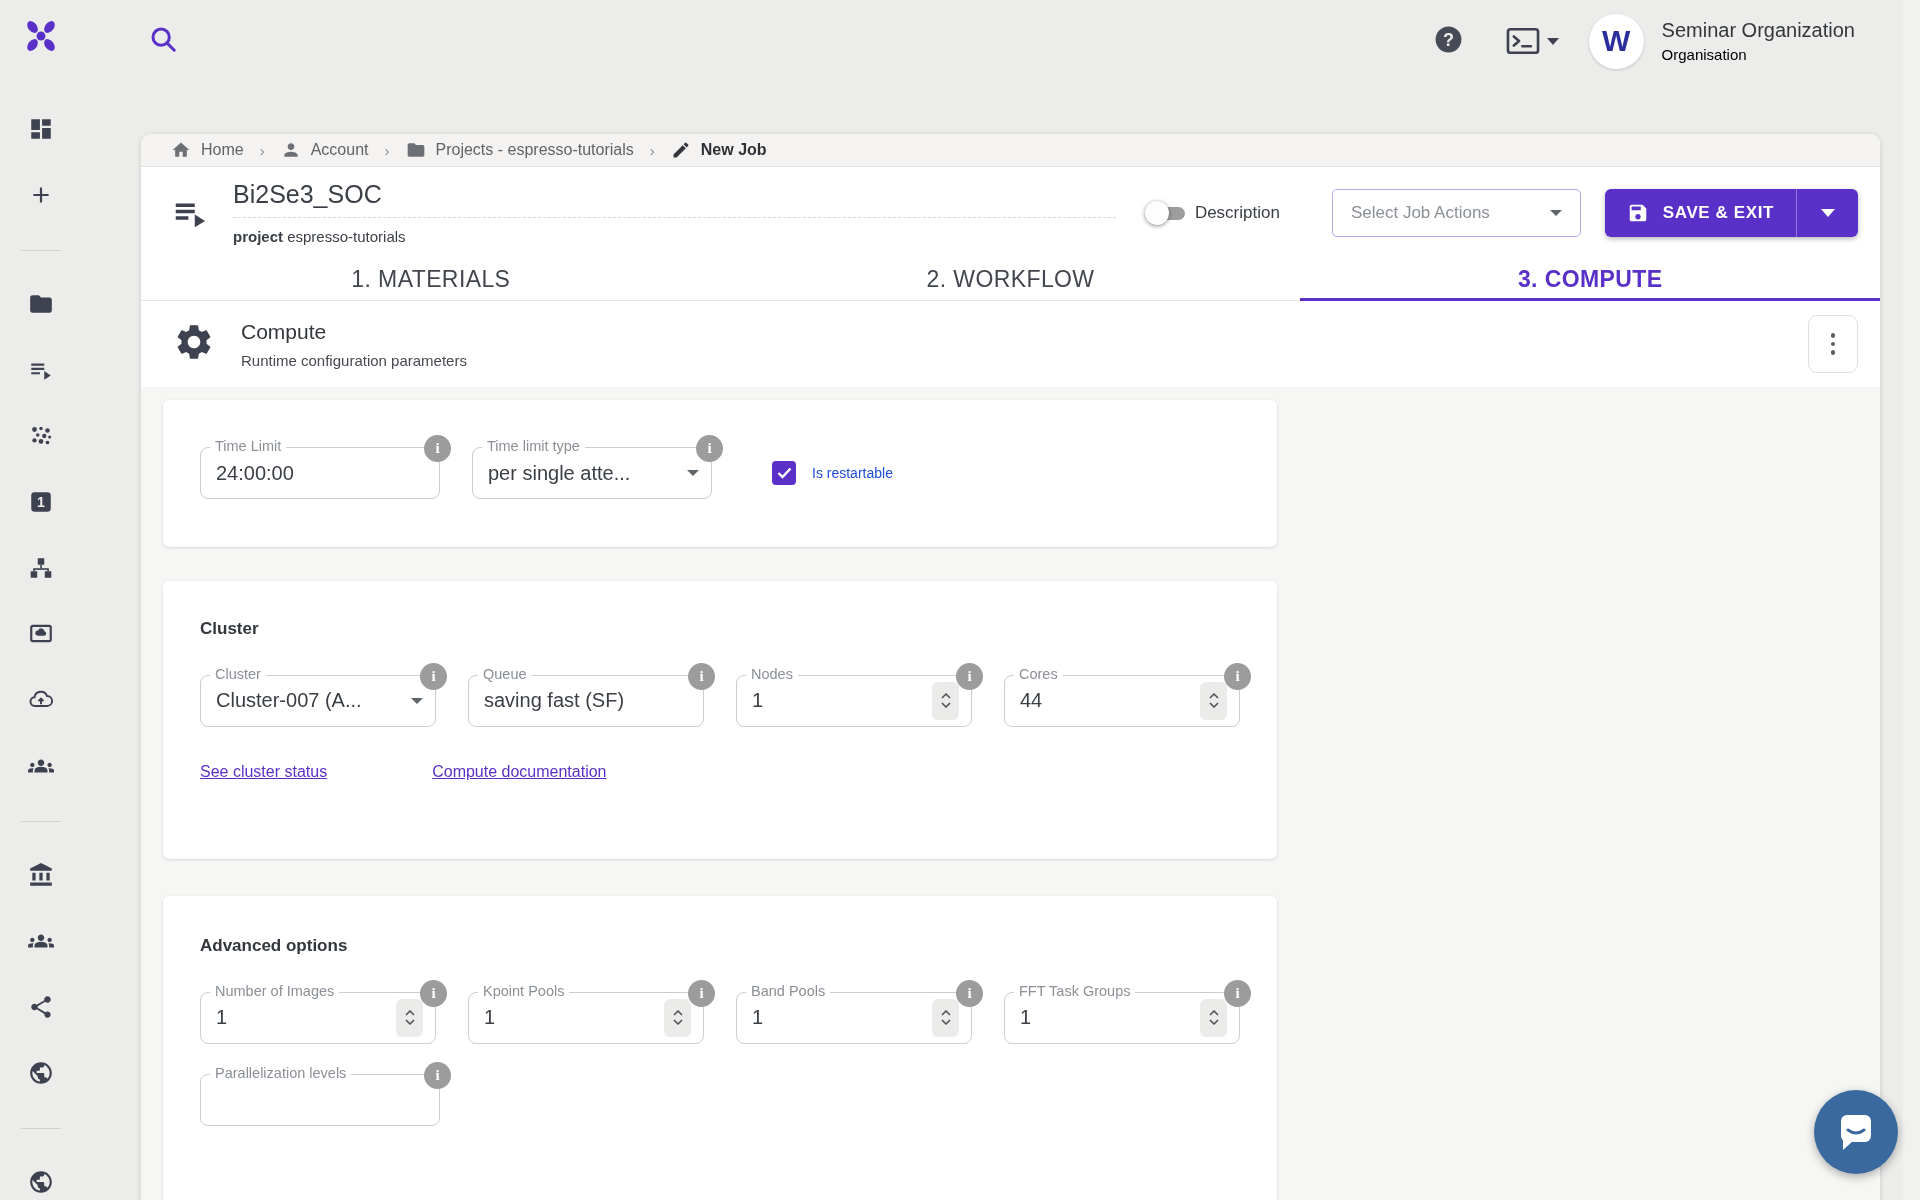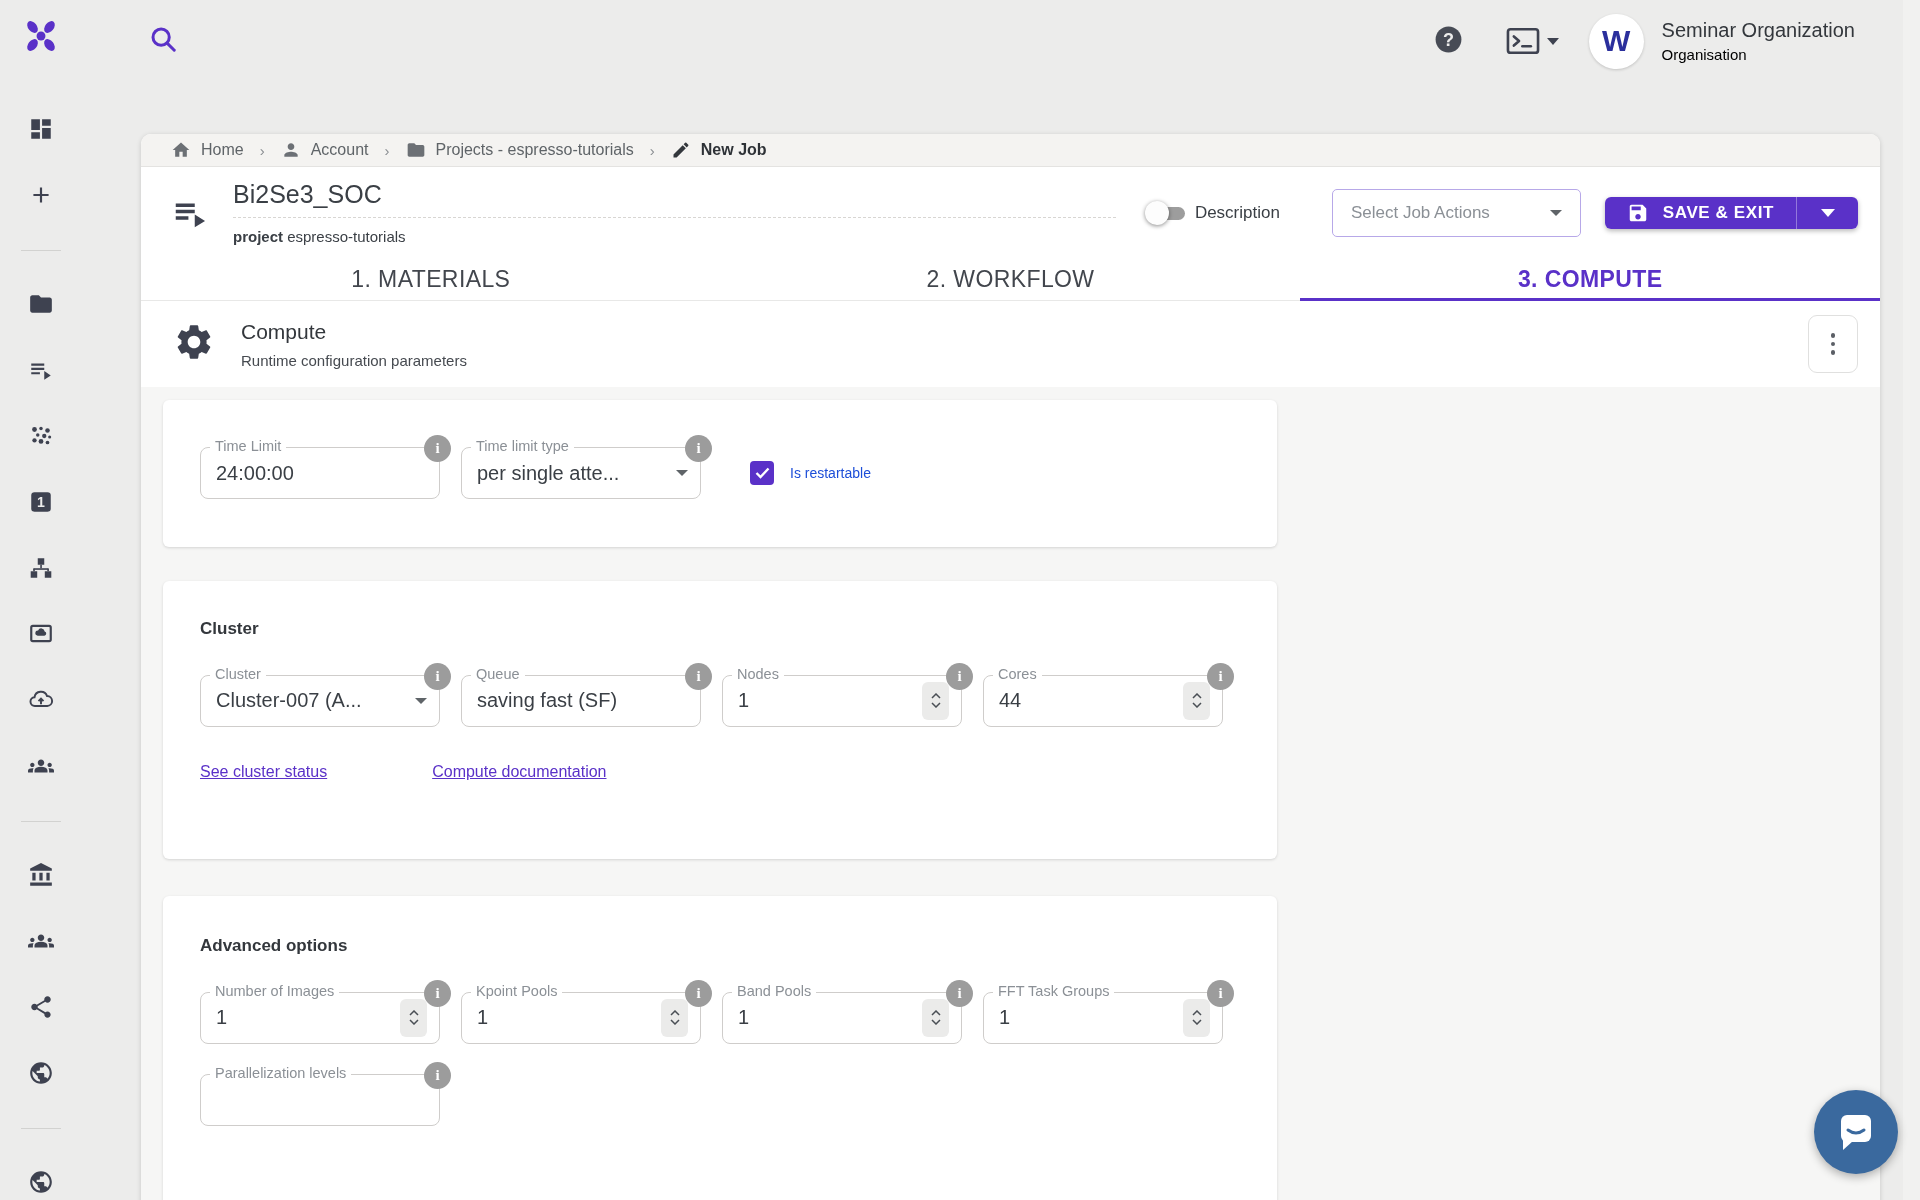--- a/index.html
+++ b/index.html
@@ -56,21 +56,21 @@
   .toggle-knob { position:absolute; left:0; top:0; width:24px; height:24px; border-radius:50%; background:#fdfdfd;
     box-shadow:0 1px 4px rgba(0,0,0,.45); }
   .toggle-label { font-size:17px; color:#3a3f45; margin:0 52px 0 6px; }
 
   .job-actions { height:48px; border:1px solid #b7a8e8; border-radius:5px; background:#fff;
     display:flex; align-items:center; padding:0 18px; cursor:pointer; margin-right:24px;gap:44px; }
   .job-actions-text { font-size:17px; color:#8b9096; margin-right:16px; }
   .caret-down { width:0; height:0; border-left:6px solid transparent; border-right:6px solid transparent;
     border-top:6px solid #5f6468; }
 
-  .save-split { display:flex; height:32px; border-radius:6px; overflow:hidden;
+  .save-split { display:flex; height:48px; border-radius:6px; overflow:hidden;
     box-shadow:0 2px 5px rgba(0,0,0,.28); }
   .save-main { background:#5a31c8; color:#fff; display:flex; align-items:center; padding:0 22px;
     font-size:17px; font-weight:bold; letter-spacing:.6px; cursor:pointer; }
   .save-main svg { width:22px; height:22px; margin-right:14px; }
   .save-caret { background:#5a31c8; border-left:1px solid rgba(255,255,255,.35); width:62px;
     display:flex; align-items:center; justify-content:center; cursor:pointer; }
   .save-caret .caret { width:0; height:0; border-left:7px solid transparent; border-right:7px solid transparent;
     border-top:8px solid #fff; }
 
   .tabs { height:65px; display:flex; border-bottom:1px solid #e8e8e7; background:#fff; }
@@ -95,21 +95,21 @@
   .panel { background:#fff; border-radius:6px; box-shadow:0 1px 3px rgba(0,0,0,.14); }
   .panel-pad { padding:0 37px; }
   .p-runtime { height:147px; display:flex; align-items:center; }
   .p-cluster { height:278px; margin-top:34px; padding-top:38px; }
   .p-advanced { height:320px; margin-top:37px; padding-top:40px; }
   .panel-heading { font-size:17px; font-weight:bold; color:#33373c; }
   .field-row { display:flex; margin-top:36px; }
 
   
   .field { position:relative; width:240px; height:52px; border:1px solid #cfcdcb; border-radius:8px;
-    background:#fff; display:flex; align-items:center; padding:0 12px 0 15px; margin-right:21px; }
+    background:#fff; display:flex; align-items:center; padding:0 12px 0 15px; margin-right:32px; }
   .field:last-child { margin-right:0; }
   .f-label { position:absolute; top:-10px; left:9px; background:#fff; padding:0 5px; font-size:14.5px;
     color:#8b9096; white-space:nowrap; max-width:82%; overflow:hidden; }
   .f-info { position:absolute; top:-13px; right:-12px; width:27px; height:27px; border-radius:50%;
     background:#9c9c9c; color:#fff; display:flex; align-items:center; justify-content:center;
     font-size:15px; font-weight:bold; font-family:"Liberation Serif", serif; cursor:pointer; }
   .f-value { font-size:20px; color:#3a3f45; flex:1; white-space:nowrap; overflow:hidden; }
   .f-caret { margin-left:6px; cursor:pointer; }
   .spinner { width:27px; height:38px; background:#ebebea; border-radius:6px; display:flex; flex-direction:column;
     align-items:center; justify-content:center; gap:3px; cursor:pointer; }

